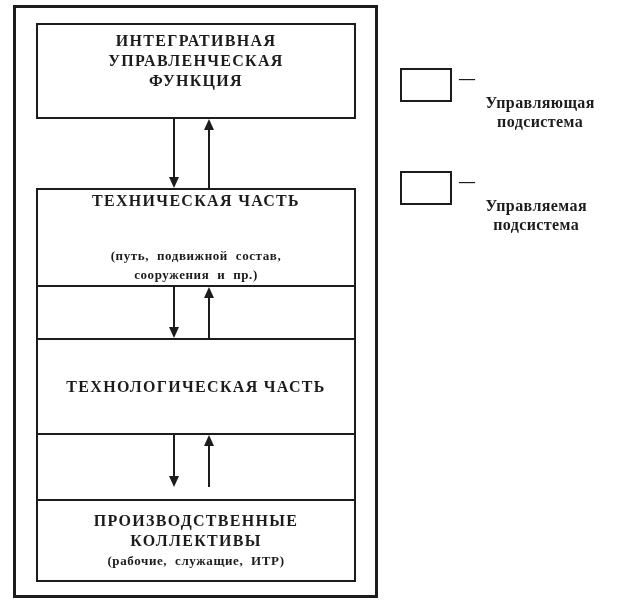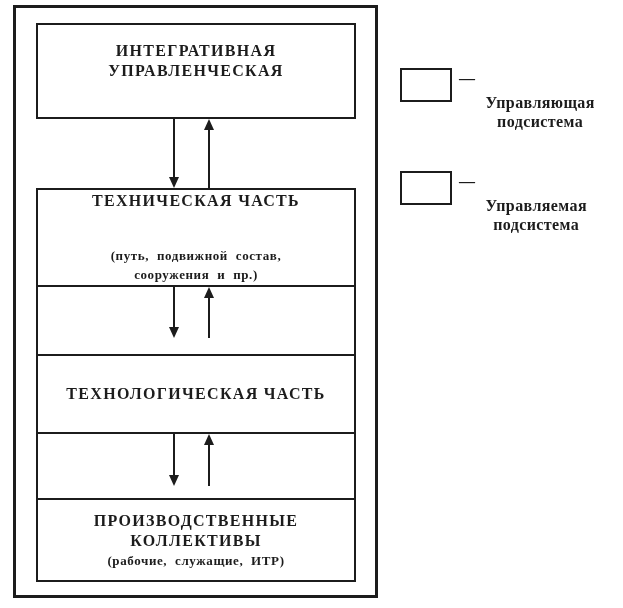--- a/index.html
+++ b/index.html
@@ -34,21 +34,21 @@
     display:flex;flex-direction:column;
   }
   .row{position:relative;width:100%;}
   .row + .row{border-top:2px solid var(--ink);}
   .row.content{
     display:flex;flex-direction:column;justify-content:center;align-items:center;
     text-align:center;
   }
   .row-technical{height:95px;gap:35px;}
   .row-strip-1{height:53px;}
-  .row-technological{height:78px;margin-top:16px;}
+  .row-technological{height:95px;}
   .row-strip-2{height:54px;}
   .row-production{flex:1;margin-top:12px;}
 
   .box-title{
     font-weight:bold;font-size:16px;line-height:20px;
     letter-spacing:1.3px;text-align:center;
   }
   .box-detail{
     font-weight:bold;font-size:13px;line-height:19px;
     letter-spacing:0.6px;word-spacing:4px;text-align:center;
@@ -90,20 +90,21 @@
 <body>
 
 <div class="canvas">
 
   <div class="outer-box"></div>
 
   <div class="box-integrative">
     <div class="box-title">
       <div>ИНТЕГРАТИВНАЯ</div>
       <div>УПРАВЛЕНЧЕСКАЯ</div>
+      <div>ФУНКЦИЯ</div>
     </div>
   </div>
 
   <div class="arrow down gap-down">
     <div class="shaft"></div>
     <div class="head"></div>
   </div>
   <div class="arrow up gap-up">
     <div class="shaft"></div>
     <div class="head"></div>

